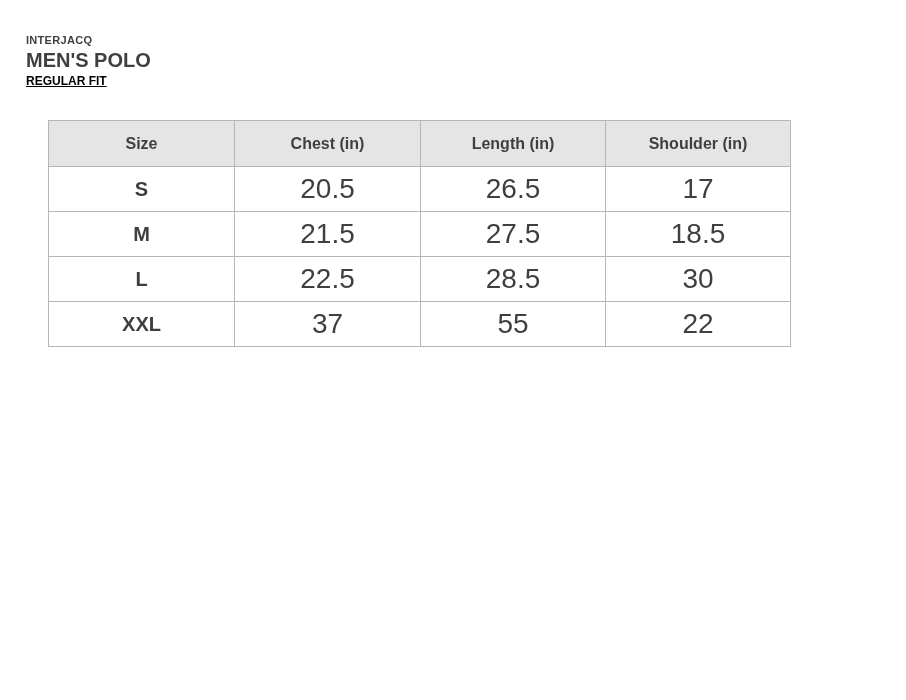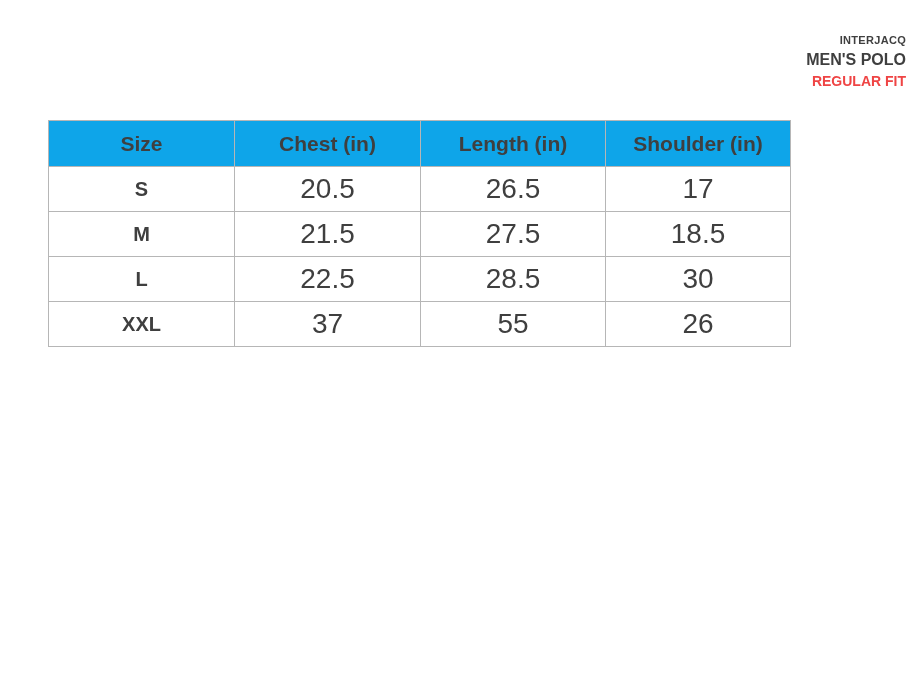--- a/index.html
+++ b/index.html
@@ -14,41 +14,43 @@
     color: #3f3f3f;
     overflow: hidden;
   }
   .page {
     width: 906px;
     height: 700px;
     position: relative;
     box-sizing: border-box;
   }
   .header {
-    text-align: right;
+    text-align: left;
     padding-top: 33px;
+    padding-left: 26px;
   }
   .brand {
     font-size: 11px;
     font-weight: bold;
     letter-spacing: 0.3px;
     color: #3f3f3f;
     line-height: 15px;
   }
   .product {
-    font-size: 16px;
+    font-size: 20px;
     font-weight: bold;
     color: #3f3f3f;
     line-height: 22px;
     margin-top: 1px;
   }
   .fit {
-    font-size: 14px;
+    font-size: 12px;
     font-weight: bold;
-    color: #ef4444;
+    color: #000000;
+    text-decoration: underline;
     line-height: 18px;
     margin-top: 1px;
   }
   .table-wrap {
     position: absolute;
     left: 48px;
     top: 120px;
     width: 742px;
   }
   table.size-table {
@@ -56,22 +58,22 @@
     width: 742px;
     table-layout: fixed;
   }
   table.size-table th,
   table.size-table td {
     border: 1px solid #b6b6b6;
     text-align: center;
     color: #3f3f3f;
   }
   table.size-table thead th {
-    background: #0ea5e9;
-    font-size: 21px;
+    background: #e5e5e5;
+    font-size: 16px;
     font-weight: bold;
     height: 45px;
     padding: 0;
   }
   table.size-table tbody td {
     background: #ffffff;
     height: 44px;
     padding: 0;
     font-size: 28px;
     font-weight: normal;
@@ -128,19 +130,19 @@
         <tr>
           <td class="size-cell">L</td>
           <td>22.5</td>
           <td>28.5</td>
           <td>30</td>
         </tr>
         <tr>
           <td class="size-cell">XXL</td>
           <td>37</td>
           <td>55</td>
-          <td>26</td>
+          <td>22</td>
         </tr>
       </tbody>
     </table>
   </div>
 
 </div>
 
 </body></html>

